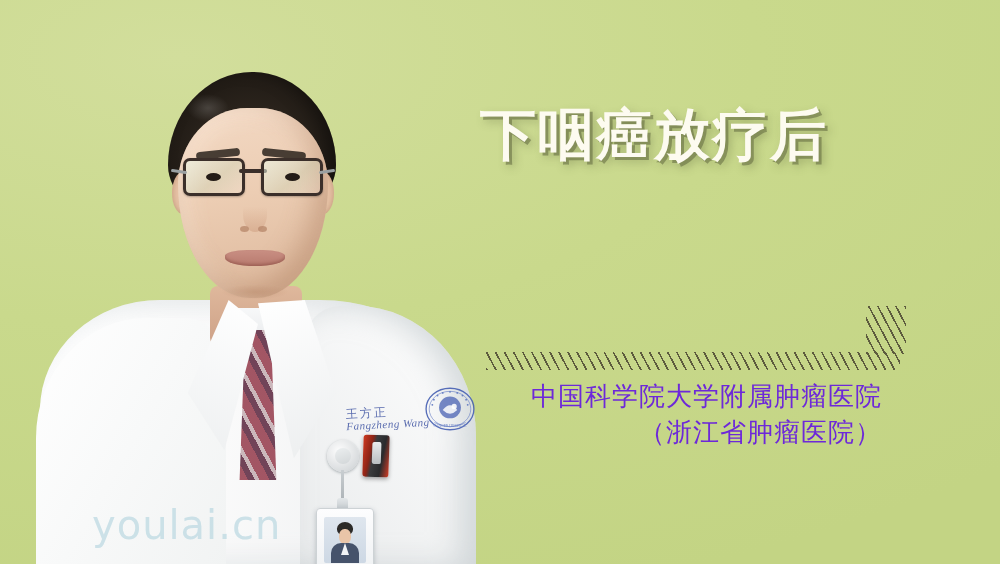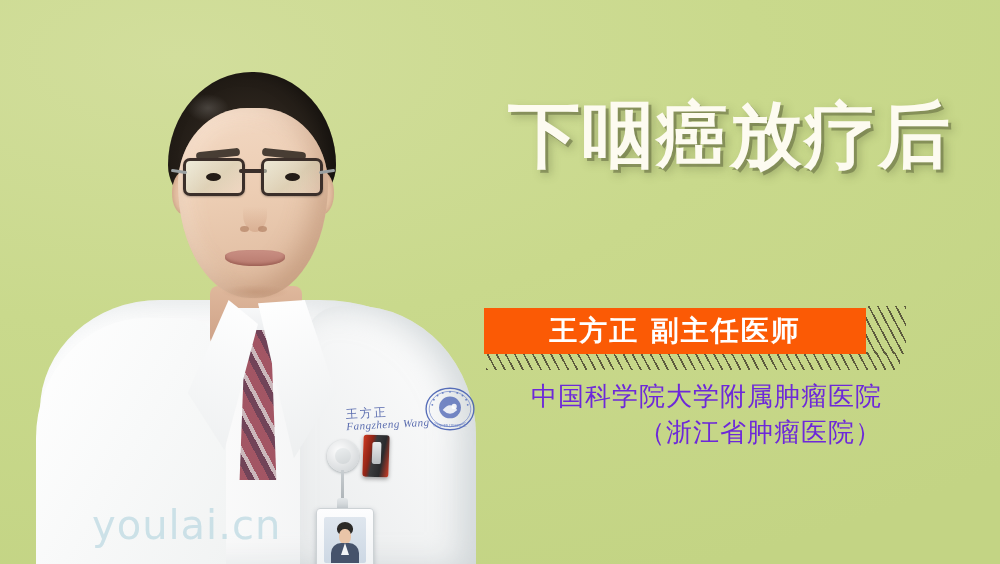--- a/index.html
+++ b/index.html
@@ -184,23 +184,23 @@
   .watermark {
     position:absolute; left:48px; top:502px;
     font-size:40px; font-weight:400; letter-spacing:1px;
     color:#bcd9e2; opacity:.72;
     font-family:"DejaVu Sans","Liberation Sans",sans-serif;
     margin-left:44px;
   }
 
   
   .title {
-    position:absolute; left:508px;
+    position:absolute; left:480px;
     font-weight:700;
-    font-size:72px;
+    font-size:56px;
     line-height:86px;
     letter-spacing:2px;
     white-space:nowrap;
     font-family:"DejaVu Sans","Liberation Sans",sans-serif;
   }
   .title.l1 { top:92px; color:#fdfbf0;
     text-shadow: 3px 3px 0 rgba(96,104,62,.55), 5px 5px 10px rgba(80,88,50,.35); }
   .title.l2 { top:178px; color:#f8e6a8;
     text-shadow: 3px 3px 0 rgba(120,112,60,.45), 5px 5px 10px rgba(100,96,50,.32); }
 
@@ -321,22 +321,19 @@
     </div>
 
     <div class="watermark">youlai.cn</div>
   </div>
 
   <div class="title l1">下咽癌放疗后</div>
 
   <div class="hatch-side"></div>
   <div class="hatch-band"></div>
 
-  <div class="name-bar">
-    <span class="txt">王方正  副主任医师</span>
-  </div>
 
   <div class="affiliation">
     <div>中国科学院大学附属肿瘤医院</div>
     <div>（浙江省肿瘤医院）</div>
   </div>
 
 </div>
 
 </body></html>

